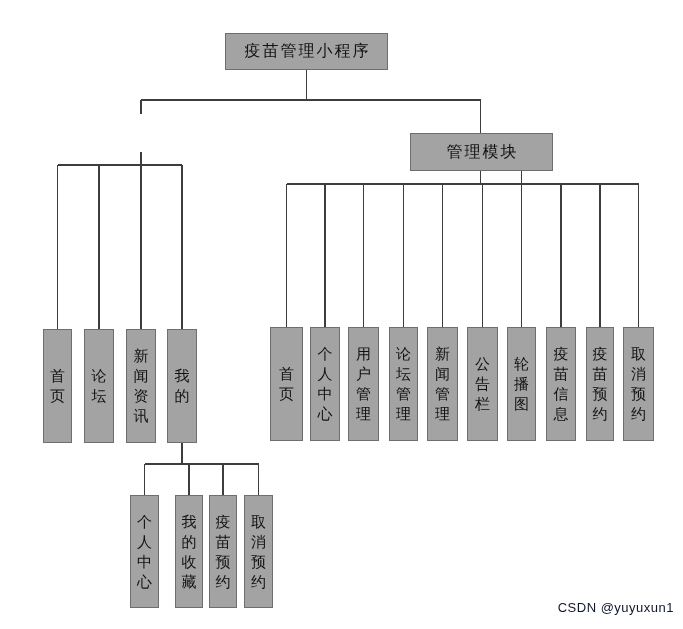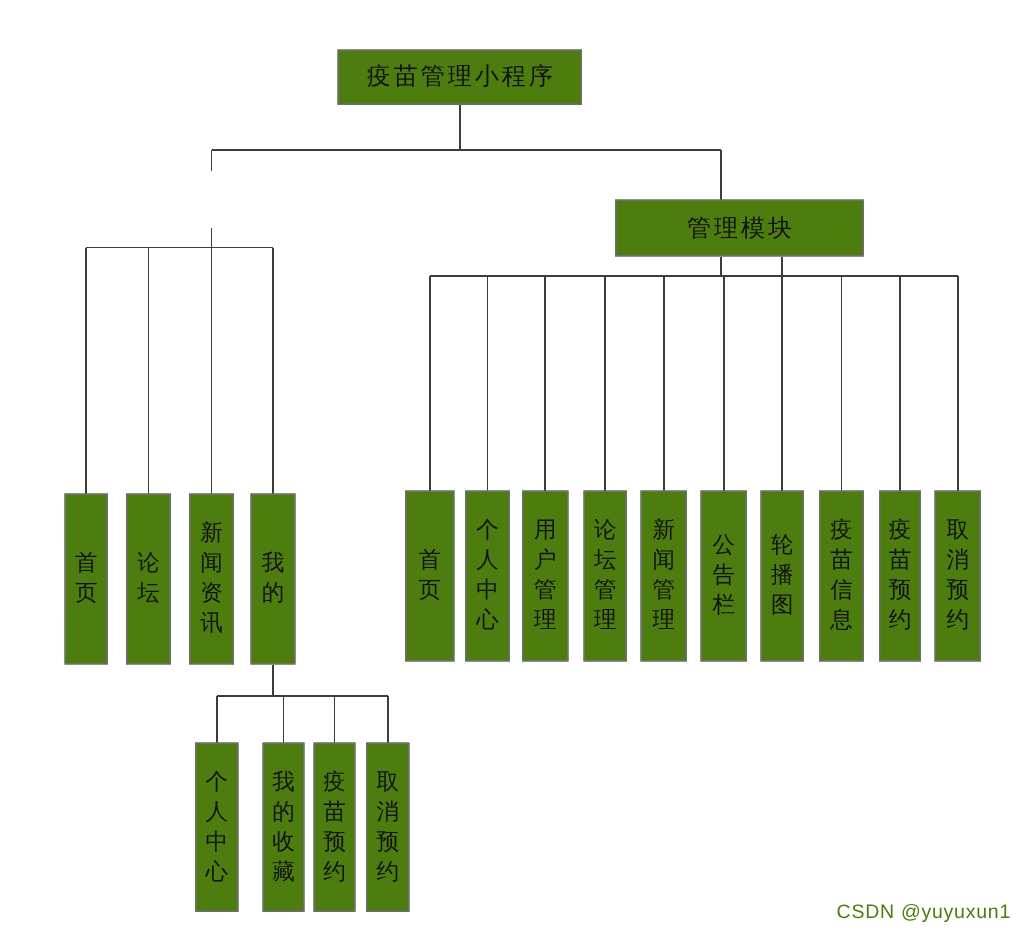--- a/index.html
+++ b/index.html
@@ -10,37 +10,37 @@
     background: #ffffff;
     font-family: "Liberation Sans", "DejaVu Sans", sans-serif;
     color: #111111;
     overflow: hidden;
   }
   #wires { position: absolute; left: 0; top: 0; }
   #wires line { stroke: #3d3d3d; stroke-width: 1.2; shape-rendering: crispEdges; }
   .box {
     position: absolute;
     box-sizing: border-box;
-    background: #4d7c0f;
+    background: #a3a3a3;
     border: 1.5px solid #6e6e6e;
     display: flex;
     align-items: center;
     justify-content: center;
   }
   .hlabel { font-size: 16px; letter-spacing: 2px; text-indent: 2px; }
   .vlabel {
     font-size: 15px;
     line-height: 20px;
     white-space: pre;
     text-align: center;
   }
   
   .n-root  { left: 225px; top: 33px;  width: 163px; height: 37px; }
   .n-user  { left: 72px;  top: 114px; width: 138px; height: 38px; }
-  .n-admin { left: 410px; top: 133px; width: 166px; height: 38px; }
+  .n-admin { left: 410px; top: 133px; width: 143px; height: 38px; }
   
   .u0 { left: 43px;  top: 329px; width: 29px; height: 114px; }
   .u1 { left: 84px;  top: 329px; width: 30px; height: 114px; }
   .u2 { left: 126px; top: 329px; width: 30px; height: 114px; }
   .u3 { left: 167px; top: 329px; width: 30px; height: 114px; }
   
   .m0 { left: 130px; top: 495px; width: 29px; height: 113px; }
   .m1 { left: 175px; top: 495px; width: 28px; height: 113px; }
   .m2 { left: 209px; top: 495px; width: 28px; height: 113px; }
   .m3 { left: 244px; top: 495px; width: 29px; height: 113px; }
@@ -53,21 +53,21 @@
   .a5 { left: 467px; top: 327px; width: 31px; height: 114px; }
   .a6 { left: 507px; top: 327px; width: 29px; height: 114px; }
   .a7 { left: 546px; top: 327px; width: 30px; height: 114px; }
   .a8 { left: 586px; top: 327px; width: 28px; height: 114px; }
   .a9 { left: 623px; top: 327px; width: 31px; height: 114px; }
   .watermark {
     position: absolute;
     right: 9px;
     top: 600px;
     font-size: 13px;
-    color: #4d7c0f;
+    color: #0f172a;
     letter-spacing: 0.5px;
   }
 </style>
 </head>
 <body>
 
 <div id="canvas">
 
   <svg id="wires" width="683" height="629" aria-hidden="true">
 

